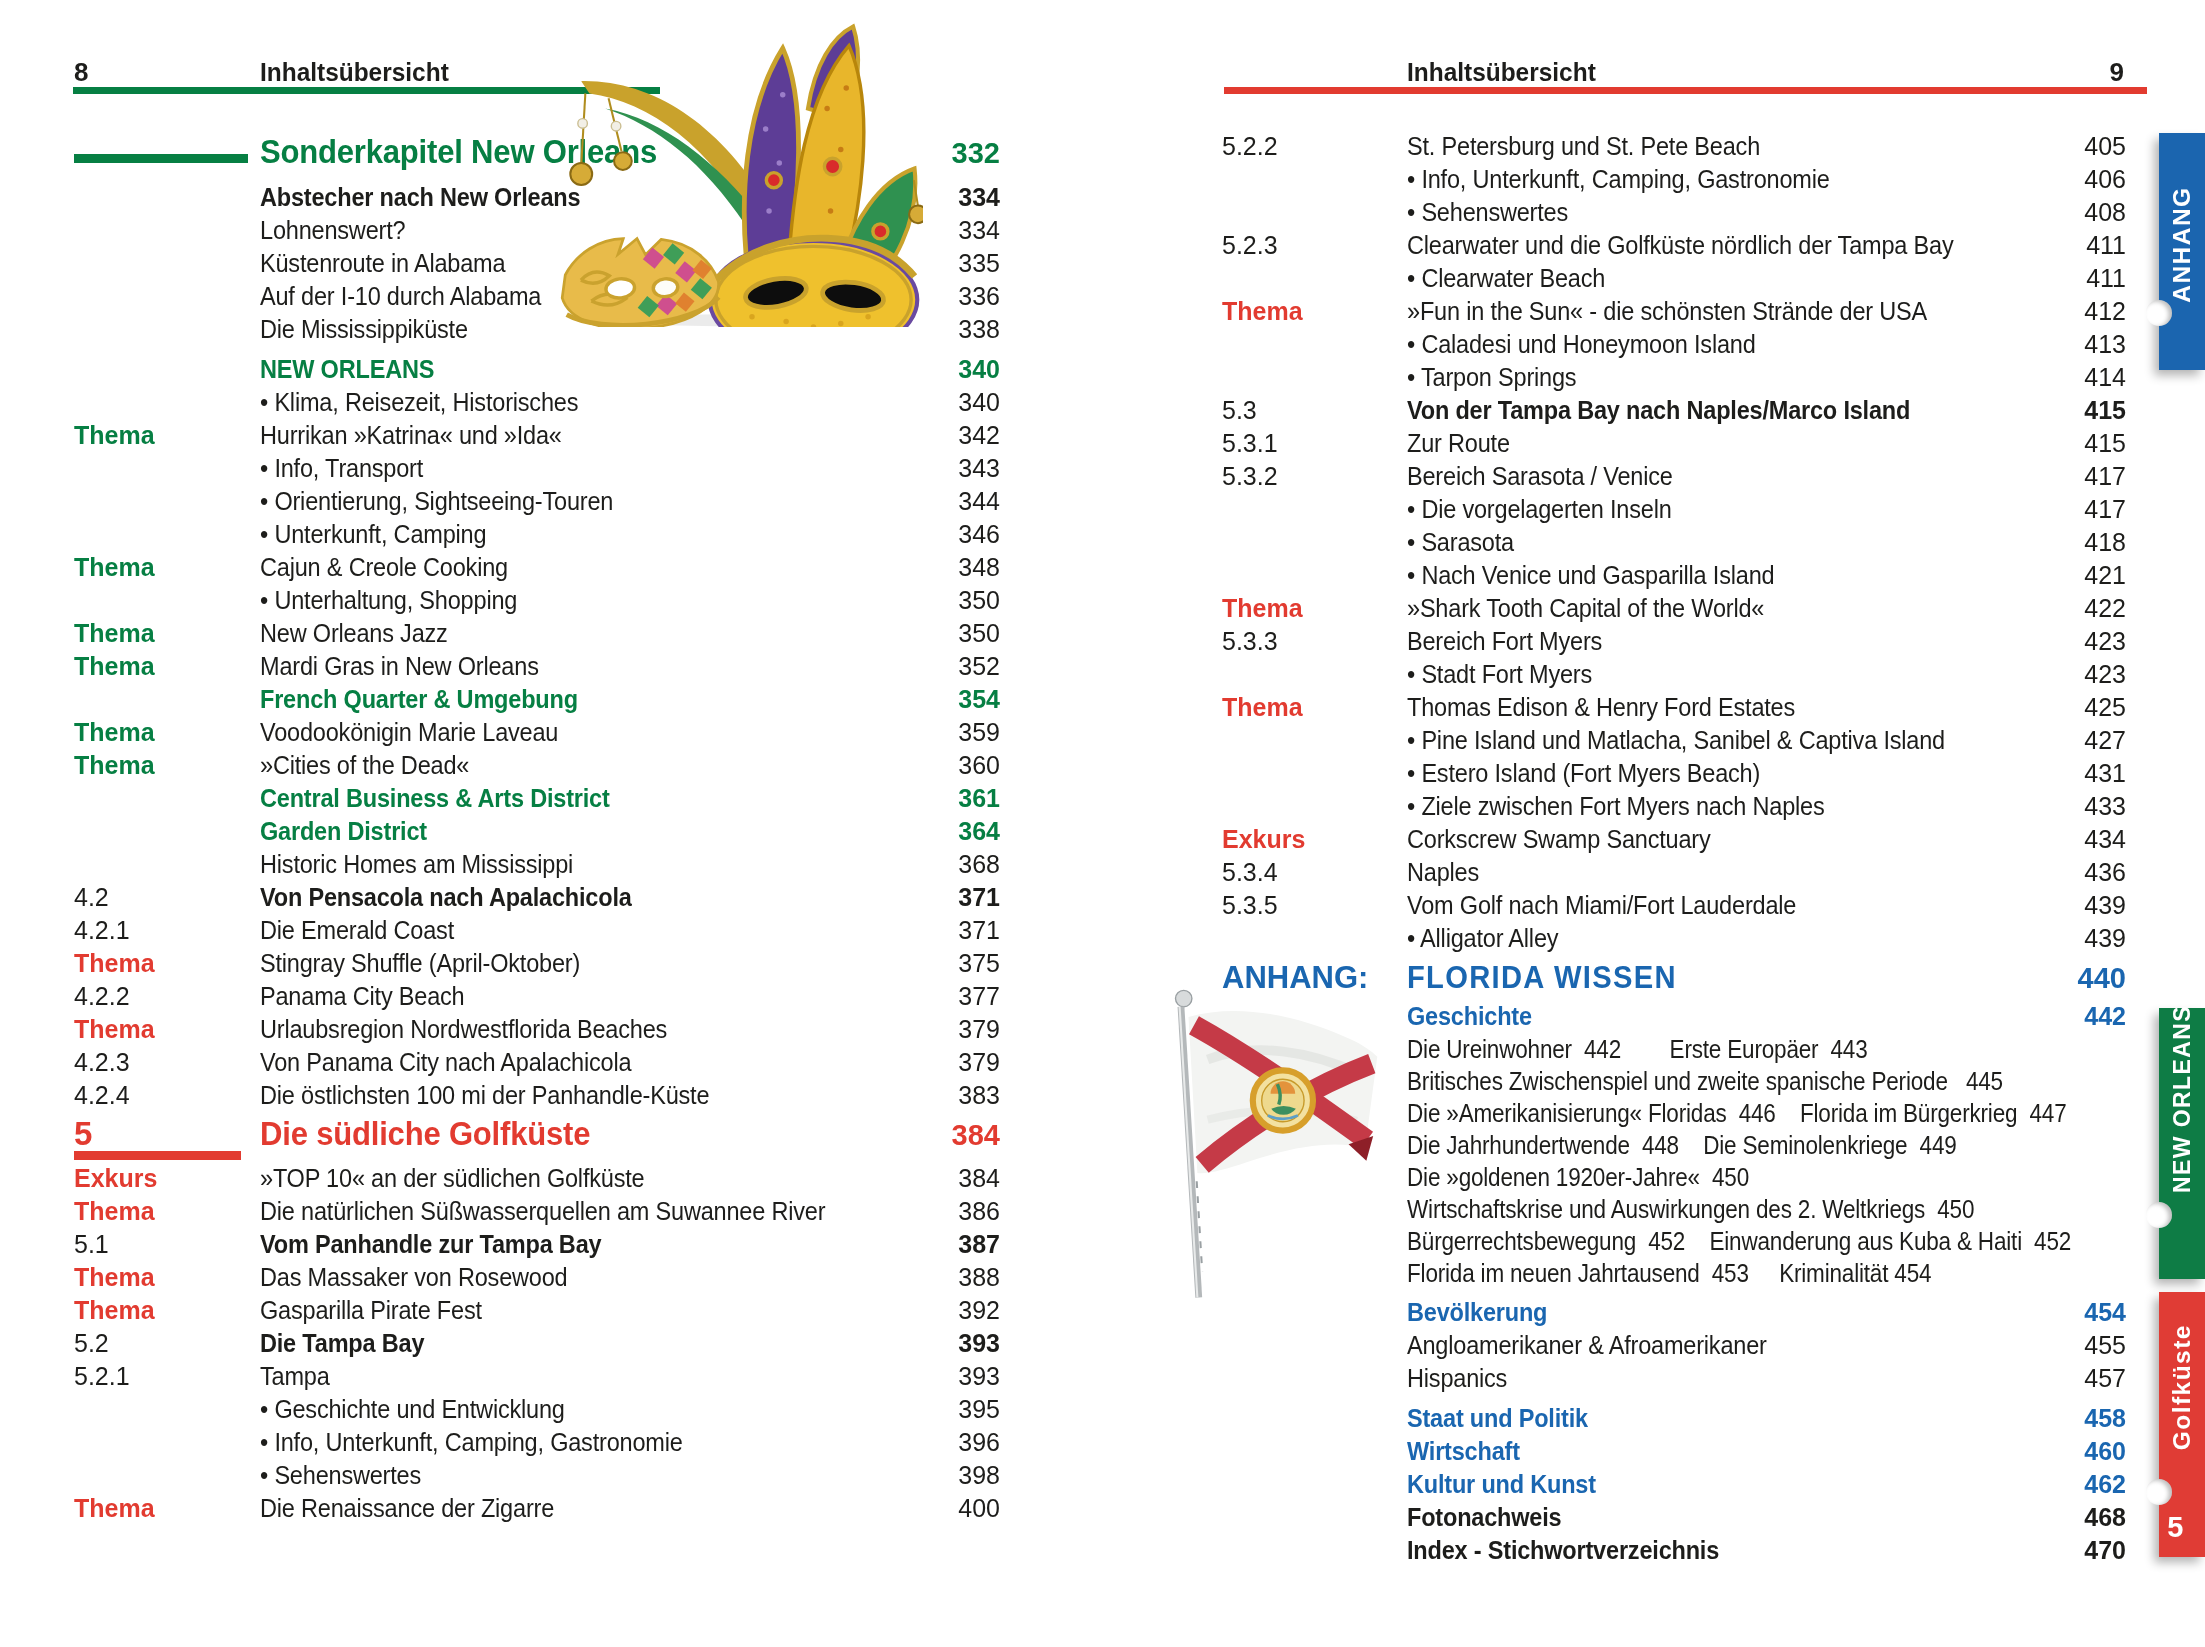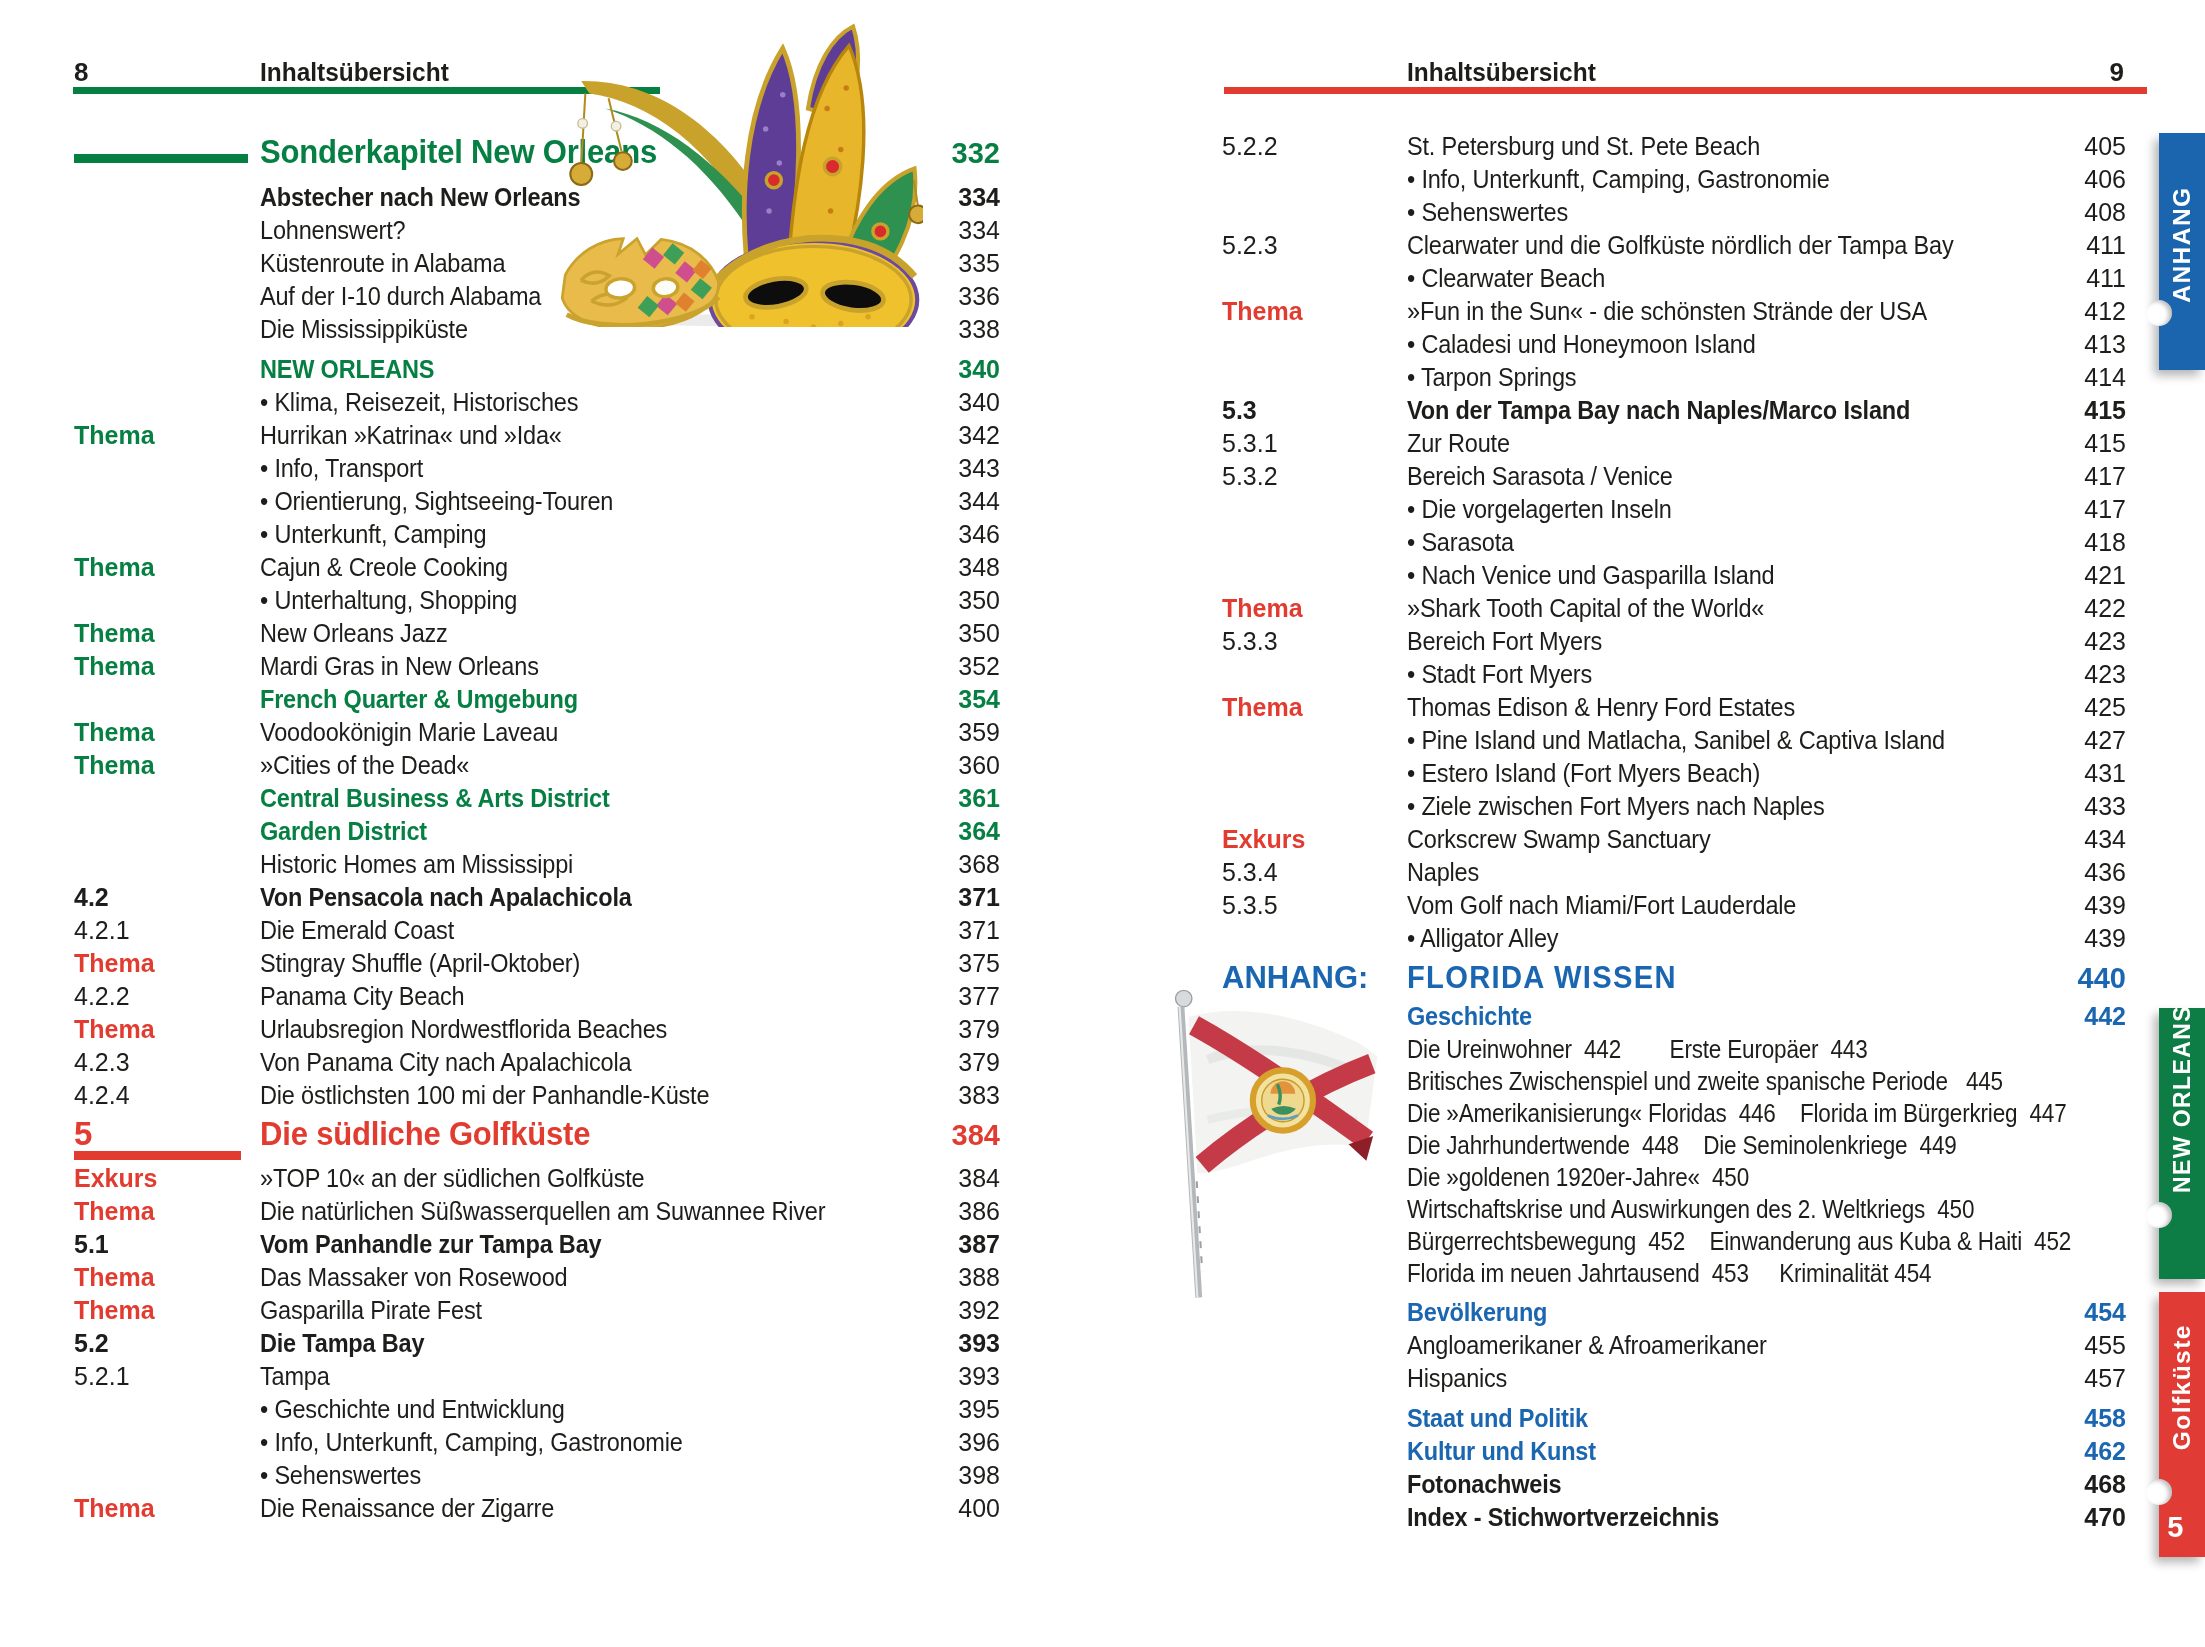--- a/index.html
+++ b/index.html
@@ -28,21 +28,21 @@
   .row{display:flex;align-items:baseline;height:33px;font-size:25px;line-height:33px}
   .lab{flex:0 0 186px}
   #tocR .lab{flex:0 0 185px}
   .title{flex:1 1 0;min-width:0;white-space:nowrap;letter-spacing:-0.2px;
          transform:scaleX(.94);transform-origin:0 50%}
   .page{flex:0 0 58px;text-align:right}
   .gap-s{margin-top:6.8px}.gap-m{margin-top:0}.gap-l{}
 
   .lc-green{color:var(--green);font-weight:bold}
   .lc-red{color:var(--red);font-weight:bold}
-  .lc-num-bold{font-weight:bold}
+  .lc-num-bold{font-weight:normal}
 
   .k-bold .title,.k-bold .page{font-weight:bold}
   .k-sec-green .title,.k-sec-green .page{color:var(--green);font-weight:bold}
   .k-sub-blue .title,.k-sub-blue .page{color:var(--blue);font-weight:bold}
 
   .k-ch-green,.k-ch-red{height:44px;line-height:44px}
   .k-ch-green .title,.k-ch-red .title{font-size:33px;font-weight:bold}
   .k-ch-green .title{color:var(--green)}
   .k-ch-red .title{color:var(--red)}
   .k-ch-green .page,.k-ch-red .page{font-size:29px;font-weight:bold}
@@ -482,20 +482,25 @@
       </div>
       <div class="row k-plain">
         <span class="lab"></span>
         <span class="title">Hispanics</span>
         <span class="page">457</span>
       </div>
       <div class="row k-sub-blue gap-s">
         <span class="lab"></span>
         <span class="title">Staat und Politik</span>
         <span class="page">458</span>
+      </div>
+      <div class="row k-sub-blue">
+        <span class="lab"></span>
+        <span class="title">Wirtschaft</span>
+        <span class="page">460</span>
       </div>
       <div class="row k-sub-blue">
         <span class="lab"></span>
         <span class="title">Kultur und Kunst</span>
         <span class="page">462</span>
       </div>
       <div class="row k-bold">
         <span class="lab"></span>
         <span class="title">Fotonachweis</span>
         <span class="page">468</span>

